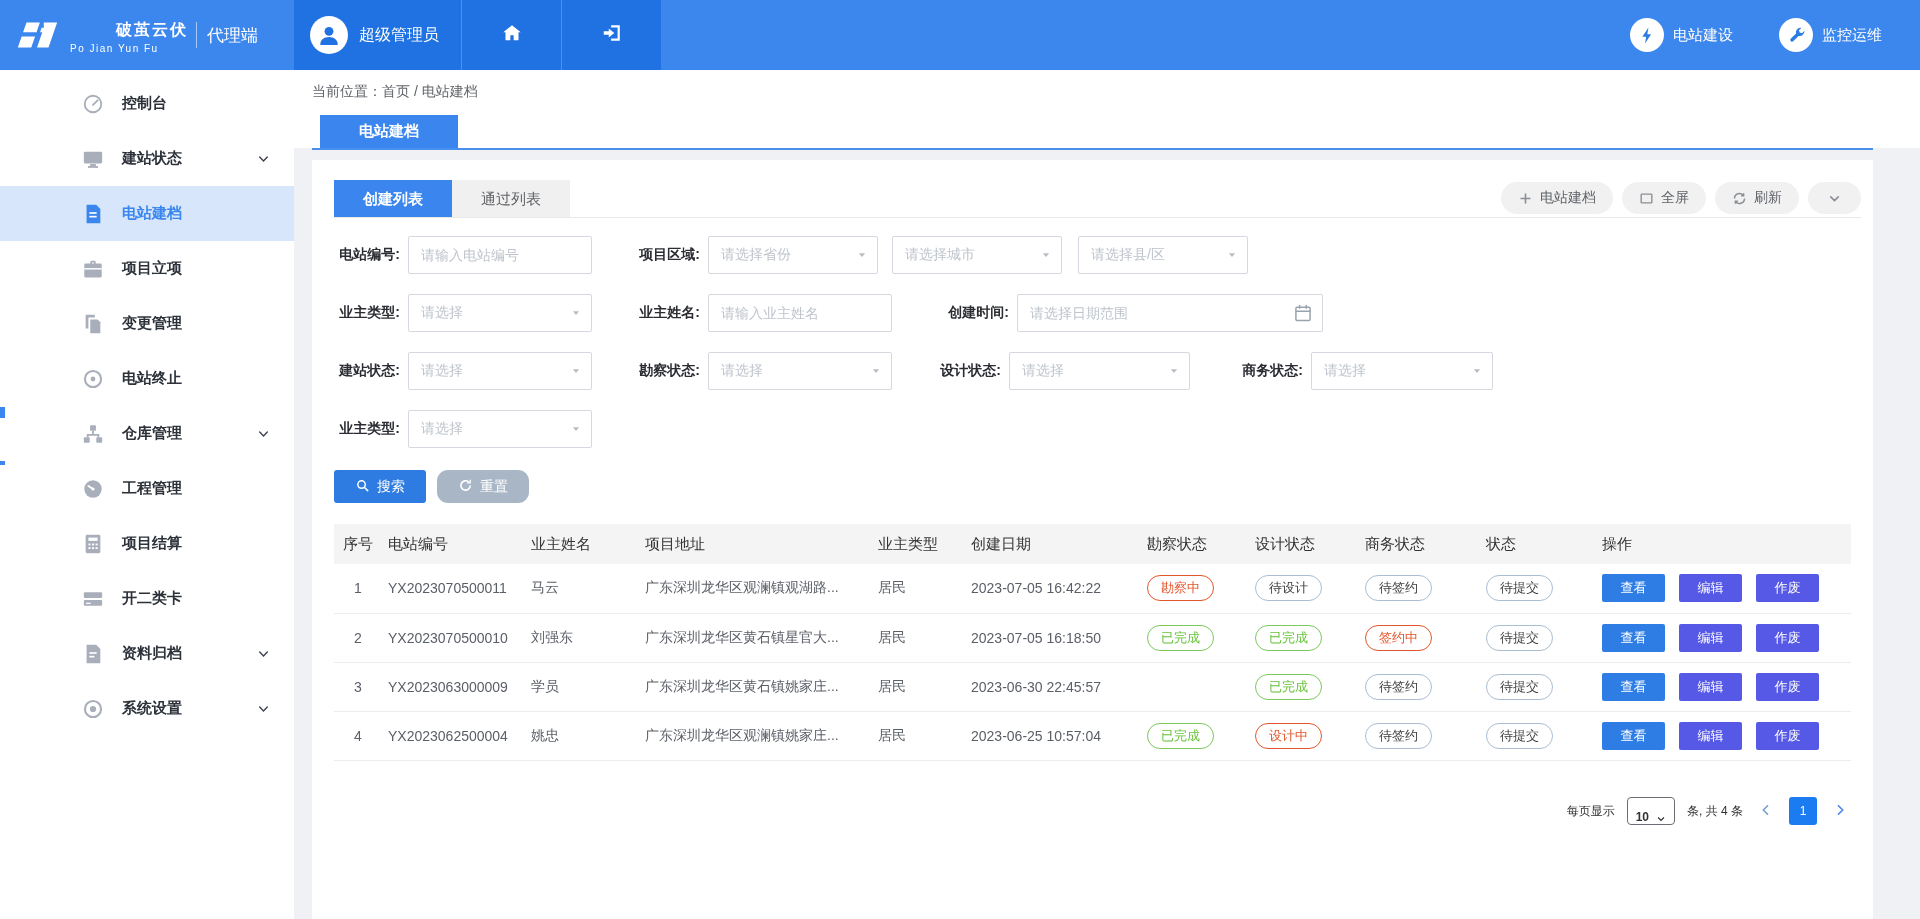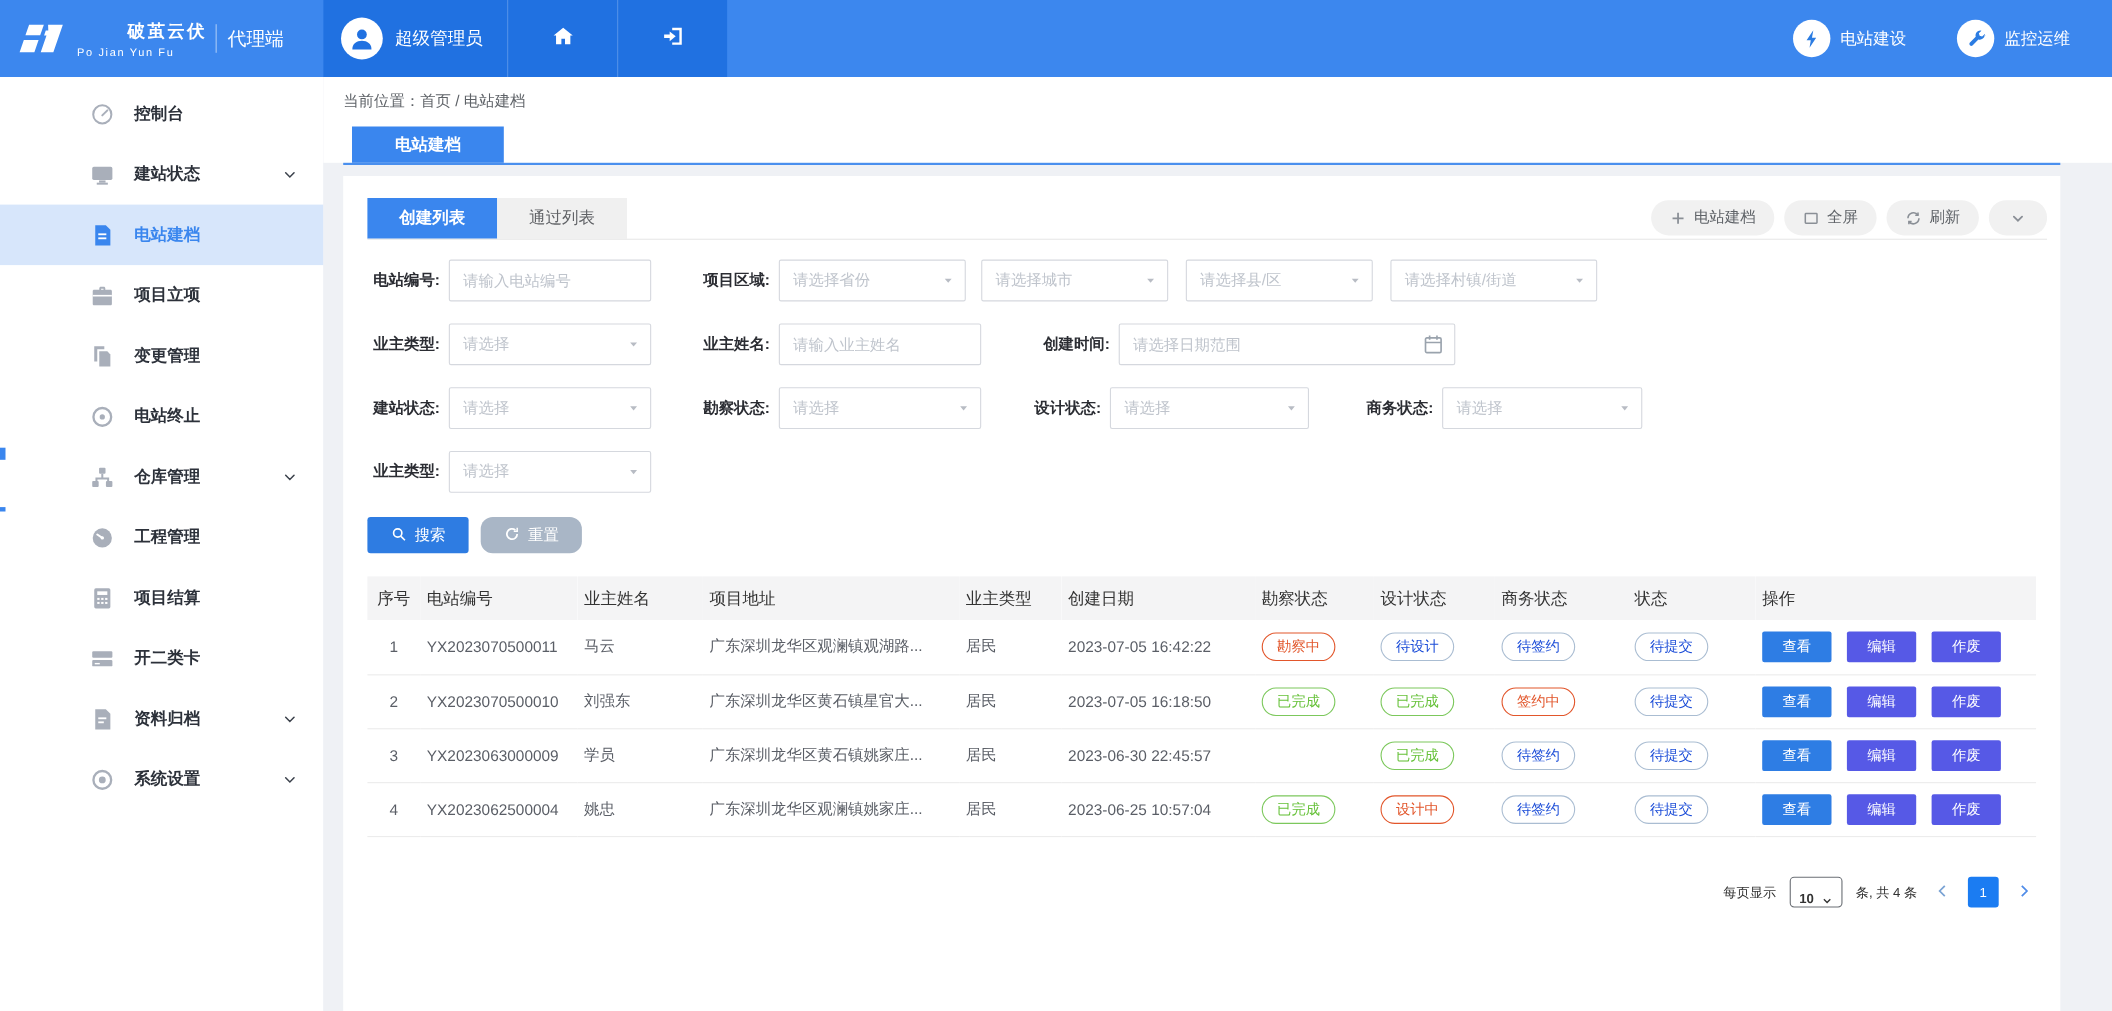--- a/index.html
+++ b/index.html
@@ -85,21 +85,21 @@
   .btn-search svg, .btn-reset svg { width:15px; height:15px; }
 
   
   .data-table { position:absolute; top:364px; left:22px; width:1517px; border-collapse:collapse; table-layout:fixed; }
   .data-table thead th { background:#f4f4f5; height:40px; font-size:15px; color:#333; font-weight:normal; text-align:left; padding-left:6px; white-space:nowrap; overflow:hidden; }
   .data-table tbody td { height:49px; border-bottom:1px solid #ececec; font-size:14px; color:#5a5e66; padding-left:6px; white-space:nowrap; overflow:hidden; }
   .data-table th:first-child, .data-table td:first-child { text-align:center; padding-left:0; }
   .badge { display:inline-block; height:26px; line-height:24px; padding:0 13px; border-radius:14px; font-size:13px; border:1px solid; background:#fff; }
   .badge.orange { color:#e2562b; border-color:#e2562b; }
   .badge.green  { color:#67c23a; border-color:#7cc85c; }
-  .badge.gray   { color:#1d4ed8; border-color:#aabdd2; }
+  .badge.gray   { color:#404040; border-color:#aabdd2; }
   .op { width:63px; height:28px; border:none; border-radius:2px; color:#fff; font-size:13px; margin-right:14px; cursor:pointer; }
   .op-view { background:#2e7de4; } .op-edit { background:#5659e6; } .op-void { background:#5659e6; }
 
   
   .pagination { position:absolute; top:637px; right:22px; display:flex; align-items:center; gap:12px; font-size:12px; color:#333; }
   .psize { border:1px solid #6b6f75; border-radius:4px; height:28px; display:flex; align-items:flex-end; padding:0 8px; gap:7px; font-weight:bold; cursor:pointer; }
   .psize .caret svg { width:10px; height:10px; display:block; }
   .pchev { width:22px; height:22px; display:flex; align-items:center; justify-content:center; cursor:pointer; }
   .pchev svg { width:16px; height:16px; }
   .pcur { width:28px; height:28px; background:#1b7cf2; color:#fff; border-radius:3px; display:flex; align-items:center; justify-content:center; cursor:pointer; }
@@ -419,30 +419,20 @@
           <span class="caret">
               <svg viewBox="0 0 24 24" fill="#b8bcc4">
                 <path d="M4.5 8h15l-7.5 9z"></path>
               </svg>
             </span>
         </div>
       </div>
       <div class="fgroup f3">
         <div class="sel w170">
           <span class="ph">请选择县/区</span>
-          <span class="caret">
-              <svg viewBox="0 0 24 24" fill="#b8bcc4">
-                <path d="M4.5 8h15l-7.5 9z"></path>
-              </svg>
-            </span>
-        </div>
-      </div>
-      <div class="fgroup f4">
-        <div class="sel w188">
-          <span class="ph">请选择村镇/街道</span>
           <span class="caret">
               <svg viewBox="0 0 24 24" fill="#b8bcc4">
                 <path d="M4.5 8h15l-7.5 9z"></path>
               </svg>
             </span>
         </div>
       </div>
 
       <div class="fgroup f5">
         <span class="flabel">业主类型:</span>

